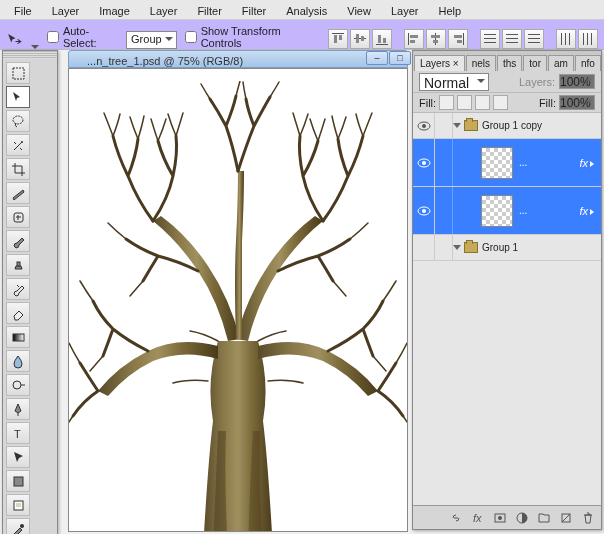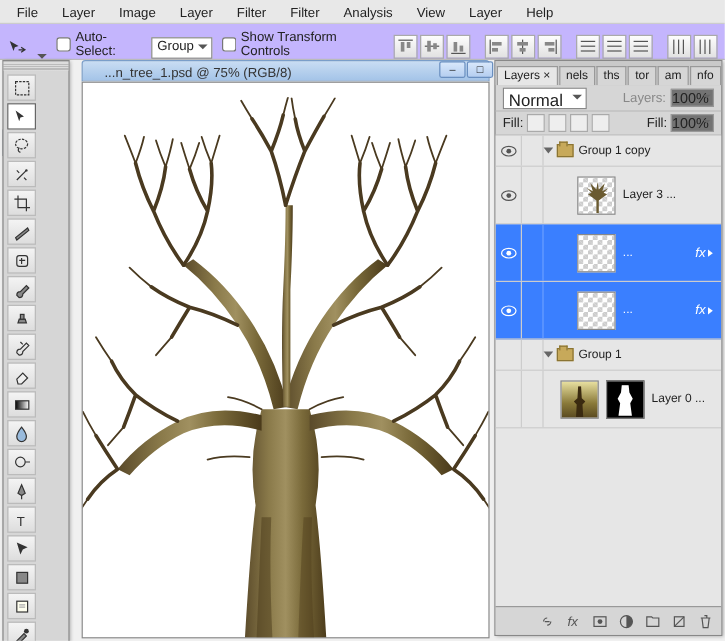--- a/index.html
+++ b/index.html
@@ -403,32 +403,20 @@
             <svg width="14" height="10" viewBox="0 0 14 10">
               <ellipse cx="7" cy="5" rx="6" ry="4" fill="none" stroke="#555"></ellipse>
               <circle cx="7" cy="5" r="2" fill="#555"></circle>
             </svg>
           </div>
         <div class="linkcol"></div>
         <span class="tw down"></span>
         <span class="fold"></span>
         <span class="lyrname">Group 1 copy</span>
       </div>
-      <div class="lyr tall">
-        <div class="eye">
-            <svg width="14" height="10" viewBox="0 0 14 10">
-              <ellipse cx="7" cy="5" rx="6" ry="4" fill="none" stroke="#555"></ellipse>
-              <circle cx="7" cy="5" r="2" fill="#555"></circle>
-            </svg>
-          </div>
-        <div class="linkcol"></div>
-        <span class="ind" style="width:28px"></span>
-        <span class="thumb chk tree-th"></span>
-        <span class="lyrname">Layer 3 ...</span>
-      </div>
       <div class="lyr tall selrow">
         <div class="eye">
             <svg width="14" height="10" viewBox="0 0 14 10">
               <ellipse cx="7" cy="5" rx="6" ry="4" fill="none" stroke="#fff"></ellipse>
               <circle cx="7" cy="5" r="2" fill="#fff"></circle>
             </svg>
           </div>
         <div class="linkcol" style="border-color:#6aa0ff"></div>
         <span class="ind" style="width:28px"></span>
         <span class="thumb chk"></span>
@@ -448,28 +436,20 @@
         <span class="lyrname">...</span>
         <span class="fx light"><span>fx</span><span class="arrow-sm"></span></span>
       </div>
       <div class="lyr">
         <div class="eye"></div>
         <div class="linkcol"></div>
         <span class="tw down"></span>
         <span class="fold"></span>
         <span class="lyrname">Group 1</span>
       </div>
-      <div class="lyr tall">
-        <div class="eye"></div>
-        <div class="linkcol"></div>
-        <span class="ind" style="width:14px"></span>
-        <span class="thumb photo-th"></span>
-        <span class="thumb mask-th"></span>
-        <span class="lyrname">Layer 0 ...</span>
-      </div>
     </div>
 
     <div class="pbottom">
       <div class="pbtn">
           <svg viewBox="0 0 14 14">
             <path d="M4 7a3 3 0 013-3h0M10 7a3 3 0 01-3 3h0M5 7h4" stroke="#555" fill="none"></path>
           </svg>
         </div>
       <div class="pbtn">
           <svg viewBox="0 0 14 14">

